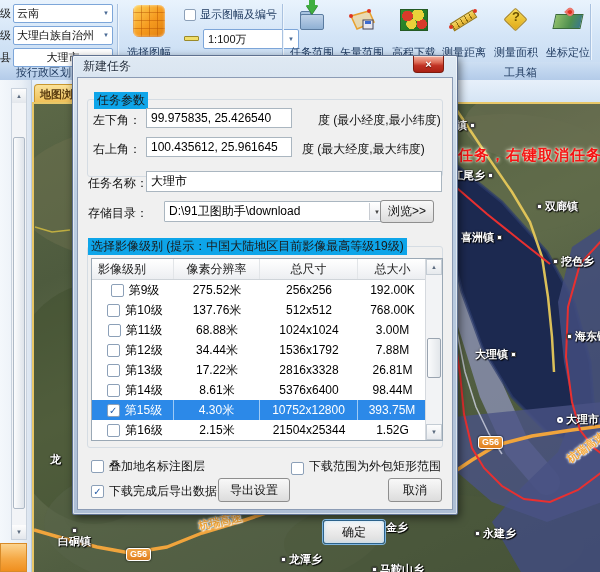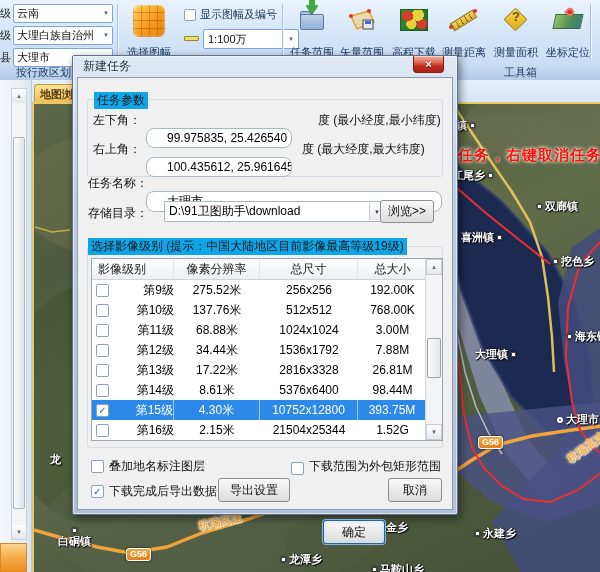--- a/index.html
+++ b/index.html
@@ -10,21 +10,21 @@
   .ribbon { position:absolute; left:0; top:0; width:600px; height:80px;
     background:linear-gradient(#e9f3fd,#d4e5f7 45%,#c3d8f0); border-bottom:1px solid #9ebade; }
   .cap-band { position:absolute; left:0; top:62px; width:600px; height:18px;
     background:linear-gradient(#cuddf2,#c7daf1 20%,#b3cbe9); background:linear-gradient(#cddff3,#b3cbe9); }
   .cap-left { position:absolute; left:16px; top:65px; font-size:11px; color:#1f3a60; }
   .cap-right { position:absolute; left:504px; top:65px; font-size:11px; color:#1f3a60; }
 
   .rfield { position:absolute; height:20px; display:flex; align-items:center; }
   .rprefix { width:13px; overflow:hidden; font-size:11px; color:#222; }
   .rbox { width:100px; height:19px; background:#fff; border:1px solid #7da6d9; border-radius:2px;
-    display:flex; align-items:center; padding:0 3px; font-size:11px; color:#111; }
+    display:flex; align-items:center; padding:0 3px; font-size:11px; color:#111;justify-content:center; }
   .rbox .arr { margin-left:auto; font-size:6px; color:#4a6a95; }
 
   .bigbtn { position:absolute; top:2px; width:48px; height:58px; display:flex; flex-direction:column;
     align-items:center; justify-content:flex-start; border-radius:3px; }
   .bigbtn .lbl { font-size:11px; color:#1f3a60; margin-top:auto; white-space:nowrap; }
   .vsep { position:absolute; top:4px; width:1px; height:56px; background:#aac2e0; box-shadow:1px 0 0 #eef5fc; }
 
   .sheet-icon { width:32px; height:32px; margin-top:3px; border-radius:6px;
     background:
       repeating-linear-gradient(90deg, rgba(180,80,0,.45) 0 1px, transparent 1px 8px),
@@ -117,40 +117,40 @@
     border:1px solid #7e1b0e; border-top:none; border-radius:0 0 4px 4px;
     color:#fff; font-size:11px; font-weight:bold; display:flex; align-items:center; justify-content:center;
     text-shadow:0 1px 1px #5a0f06; box-shadow:inset 0 1px 0 rgba(255,255,255,.5); cursor:pointer; }
   .dlg-body { position:absolute; left:4px; top:21px; width:376px; height:433px; background:#f0f0f0;
     border:1px solid #8c9cb5; }
 
   .grp { position:absolute; border:1px solid #d5dce3; border-radius:3px; }
   .legend { position:absolute; background:#0ea5e9; padding:0 3px; font-size:12px; color:#1a1a1a; white-space:nowrap; }
   .flabel { position:absolute; font-size:12px; color:#111; white-space:nowrap; }
   .fsuffix { position:absolute; font-size:12px; color:#111; white-space:nowrap; }
-  .tinput { position:absolute; background:#fff; border:1px solid #aab6c0; border-radius:8px;
-    font-size:12px; color:#000; display:flex; align-items:center; padding:0 20px; white-space:nowrap; overflow:hidden;margin-top:20px; }
+  .tinput { position:absolute; background:#fff; border:1px solid #aab6c0; border-radius:0;
+    font-size:12px; color:#000; display:flex; align-items:center; padding:0 4px; white-space:nowrap; overflow:hidden; }
   .combo { position:absolute; background:#fff; border:1px solid #aab6c0; border-radius:1px; font-size:12px;
     display:flex; align-items:center; padding:0 4px; }
   .combo .cbtn { position:absolute; right:1px; top:1px; bottom:1px; width:15px;
     display:flex; align-items:center; justify-content:center; font-size:6px; color:#444;
     background:linear-gradient(#fefefe,#e8eaee); border-left:1px solid #c8ccd2; }
   .btn { position:absolute; display:flex; align-items:center; justify-content:center; font-size:12px; color:#111;
     background:linear-gradient(#f8f8f8,#ececec 45%,#dcdcdc); border:1px solid #8e8e8e; border-radius:3px; cursor:pointer; }
   .btn.default { border-color:#2c628b; box-shadow:0 0 0 1px #7fb5e0, inset 0 0 4px #bfe0f5;margin-top:42px; }
 
   .tbl { position:absolute; left:13px; top:180px; width:352px; height:183px; background:#fff;
     border:1px solid #9aa8b5; }
   .thead { display:flex; height:21px; background:linear-gradient(#ffffff,#f4f5f7 60%,#eceef1);
     border-bottom:1px solid #cfd4d9; }
   .th { font-size:12px; color:#222; display:flex; align-items:center; justify-content:center;
     border-right:1px solid #e2e5e8; overflow:hidden; white-space:nowrap; }
   .trow { display:flex; height:20px; align-items:center; font-size:12px; color:#000; }
   .td { display:flex; align-items:center; justify-content:center; height:100%; overflow:hidden; white-space:nowrap; }
-  .td.lvl { justify-content:space-between; padding-left:4px; gap:5px; }
+  .td.lvl { justify-content:center; padding-left:4px; gap:5px; }
   .trow.sel { background:#2c89e8; color:#fff; }
   .trow.sel .td { border-right:1px solid rgba(255,255,255,.55); }
   .cbx { width:13px; height:13px; background:#fff; border:1px solid #8ca0b8; border-radius:2px; flex:none;
     display:flex; align-items:center; justify-content:center; font-size:10px; color:#2a5fa8; }
   .tscroll { position:absolute; right:0; top:0; width:17px; height:100%; background:#f2f3f5; border-left:1px solid #d5d9de; }
   .ts-btn { position:absolute; left:0; width:16px; height:16px; display:flex; align-items:center; justify-content:center;
     font-size:6px; color:#5a6a7e; background:linear-gradient(#fdfdfd,#e6e9ed); border:1px solid #c4ccd4; }
   .ts-thumb { position:absolute; left:1px; top:79px; width:14px; height:40px;
     background:linear-gradient(90deg,#fafbfc,#e2e6ea); border:1px solid #9aa4b0; border-radius:2px; }
   .dchk-row { position:absolute; display:flex; align-items:center; gap:5px; font-size:12px; color:#111; white-space:nowrap; }

